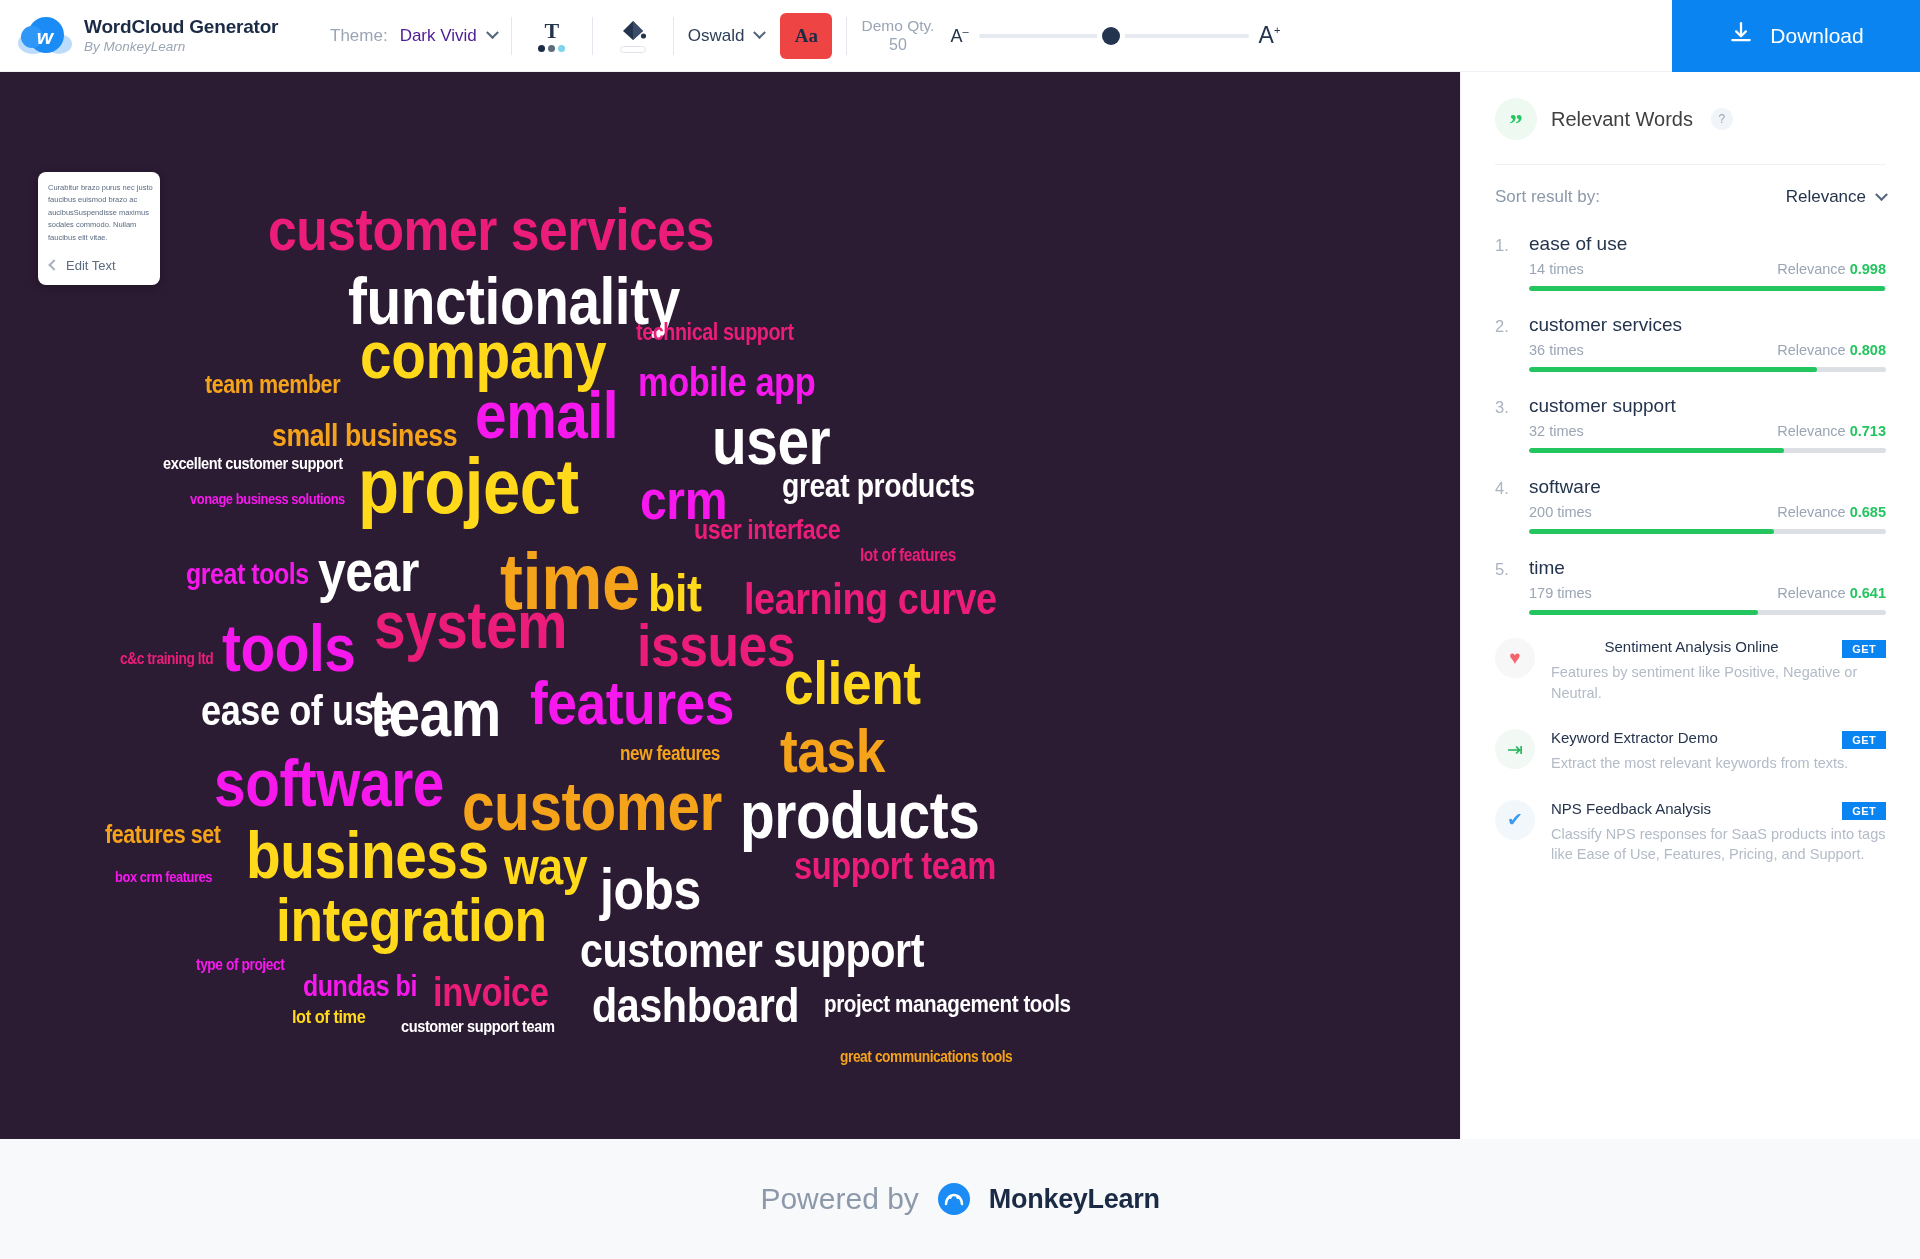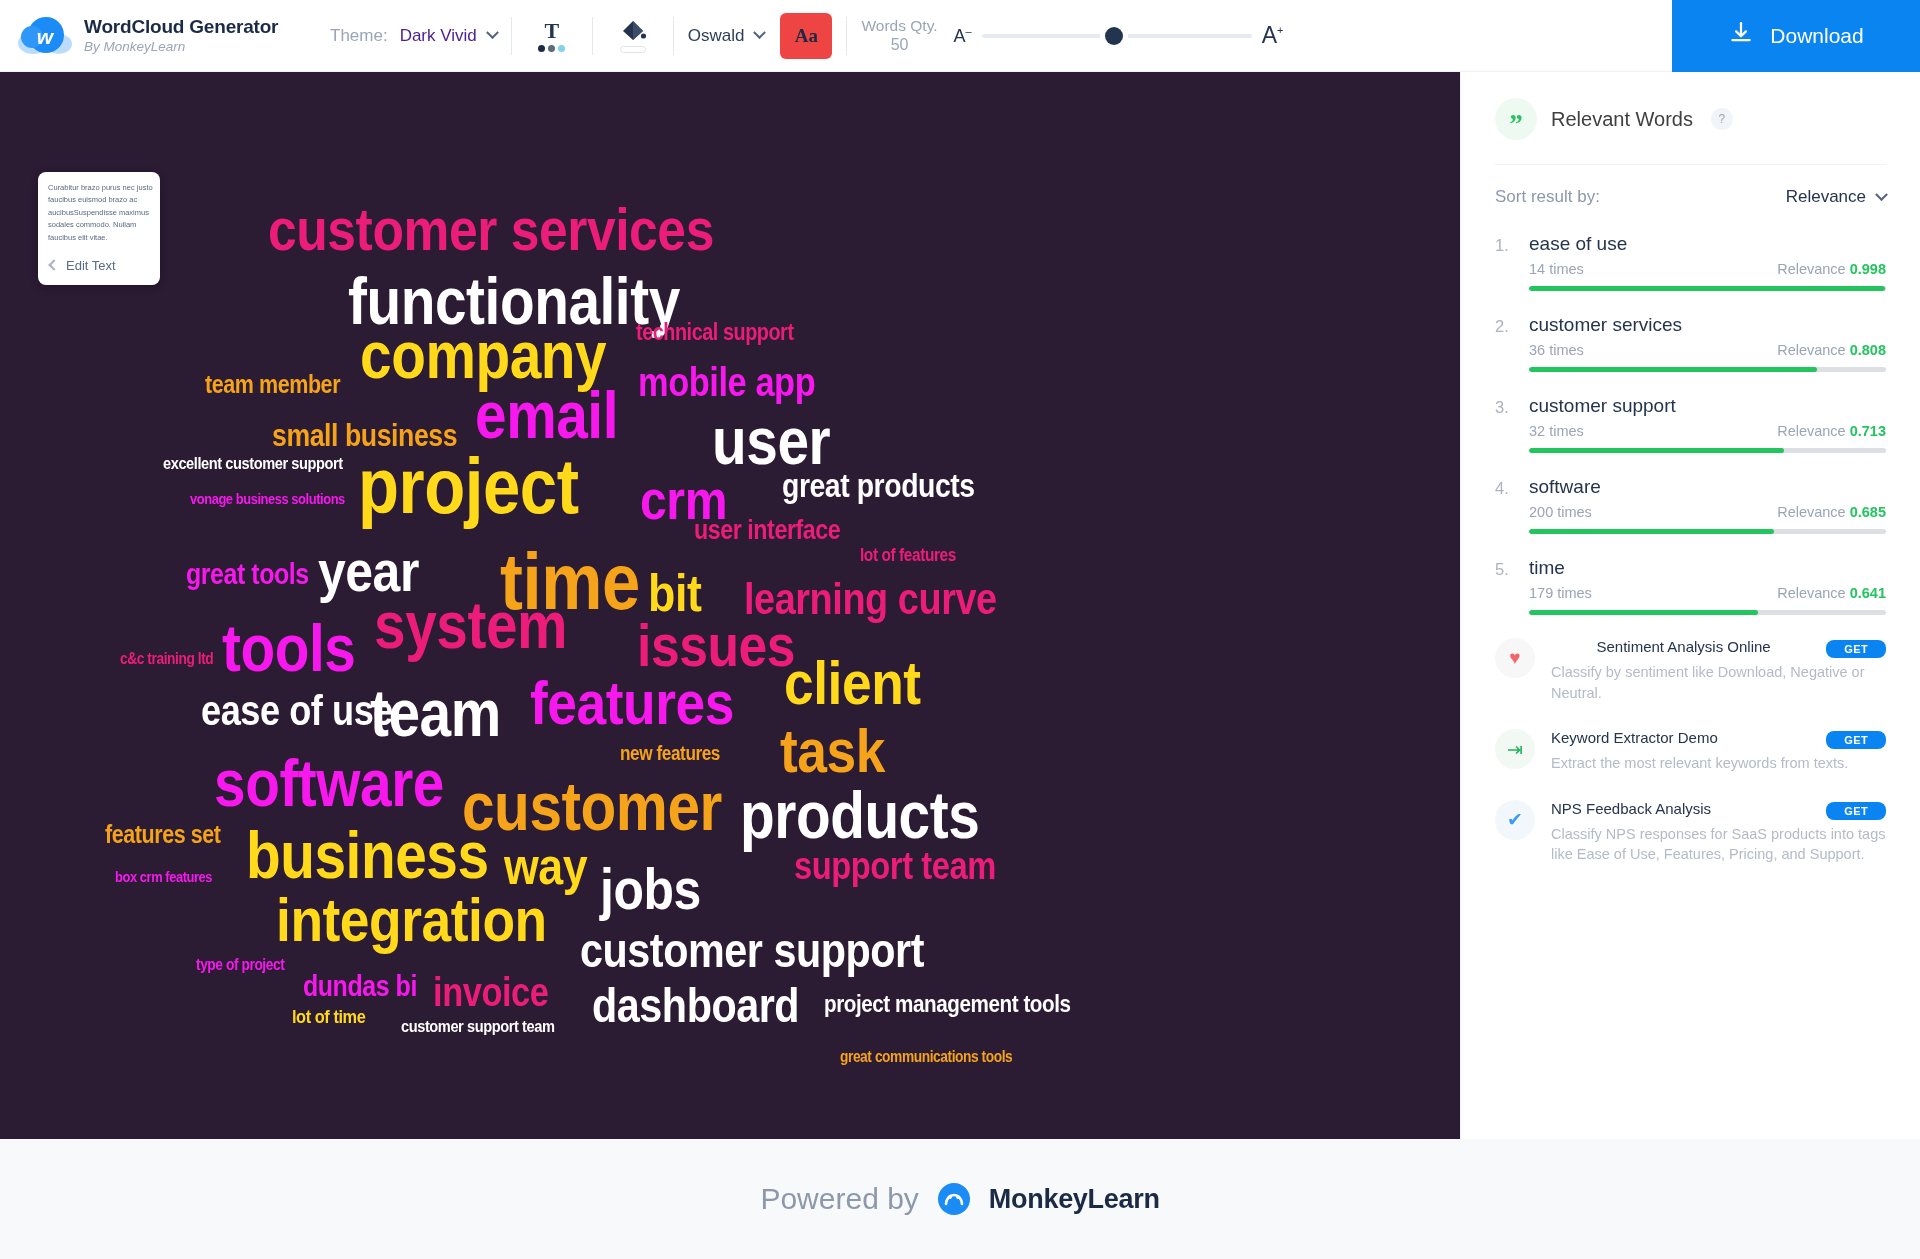--- a/index.html
+++ b/index.html
@@ -135,21 +135,21 @@
   .promo-icon {
     width: 40px; height: 40px; flex: 0 0 40px; border-radius: 50%;
     display: flex; align-items: center; justify-content: center; font-size: 19px;
   }
   .promo-body { flex: 1; }
   .promo-top { display: flex; align-items: flex-start; gap: 10px; }
   .promo-title { font-size: 15px; color: #25344d; flex: 1; }
   .promo-title.centered { text-align: center; }
   .get-pill {
     background: #0a84f0; color: #fff; font-size: 11px; font-weight: bold;
-    border-radius: 8px; padding: 3px 18px; letter-spacing: .4px; cursor: pointer;
+    border-radius: 0; padding: 3px 10px; letter-spacing: .4px; cursor: pointer;
     flex: 0 0 auto; margin-top: 2px;
   }
   .promo-desc { font-size: 14.5px; color: #b3bbc7; line-height: 1.42; margin-top: 4px; }
 
   
   .footer {
     height: 120px; flex: 0 0 120px;
     background: #f7f9fb;
     display: flex; align-items: center; justify-content: center; gap: 18px;
   }
@@ -219,21 +219,21 @@
         <span class="caret"></span>
       </div>
 
       <div class="aa-btn">
         <span class="aa-glyph">Aa</span>
       </div>
 
       <div class="divider"></div>
 
       <div class="qty">
-        <div class="qty-label">Words Qty.</div>
+        <div class="qty-label">Demo Qty.</div>
         <div class="qty-value">50</div>
       </div>
 
       <div class="slider-wrap">
         <span class="a-small">A<sup>–</sup></span>
         <span class="slider-track">
           <span class="slider-thumb" style="left: 49%;"></span>
         </span>
         <span class="a-big">A<sup>+</sup></span>
       </div>
@@ -399,21 +399,21 @@
         </div>
 
       <div class="promos" id="promos">
           <div class="promo">
             <div class="promo-icon" style="background:#f7f7f7;color:#f4656b">♥</div>
             <div class="promo-body">
               <div class="promo-top">
                 <div class="promo-title centered">Sentiment Analysis Online</div>
                 <div class="get-pill">GET</div>
               </div>
-              <div class="promo-desc">Classify by sentiment like Download, Negative or Neutral.</div>
+              <div class="promo-desc">Features by sentiment like Positive, Negative or Neutral.</div>
             </div>
           </div>
           <div class="promo">
             <div class="promo-icon" style="background:#f2f8f4;color:#21b35a">⇥</div>
             <div class="promo-body">
               <div class="promo-top">
                 <div class="promo-title">Keyword Extractor Demo</div>
                 <div class="get-pill">GET</div>
               </div>
               <div class="promo-desc">Extract the most relevant keywords from texts.</div>

